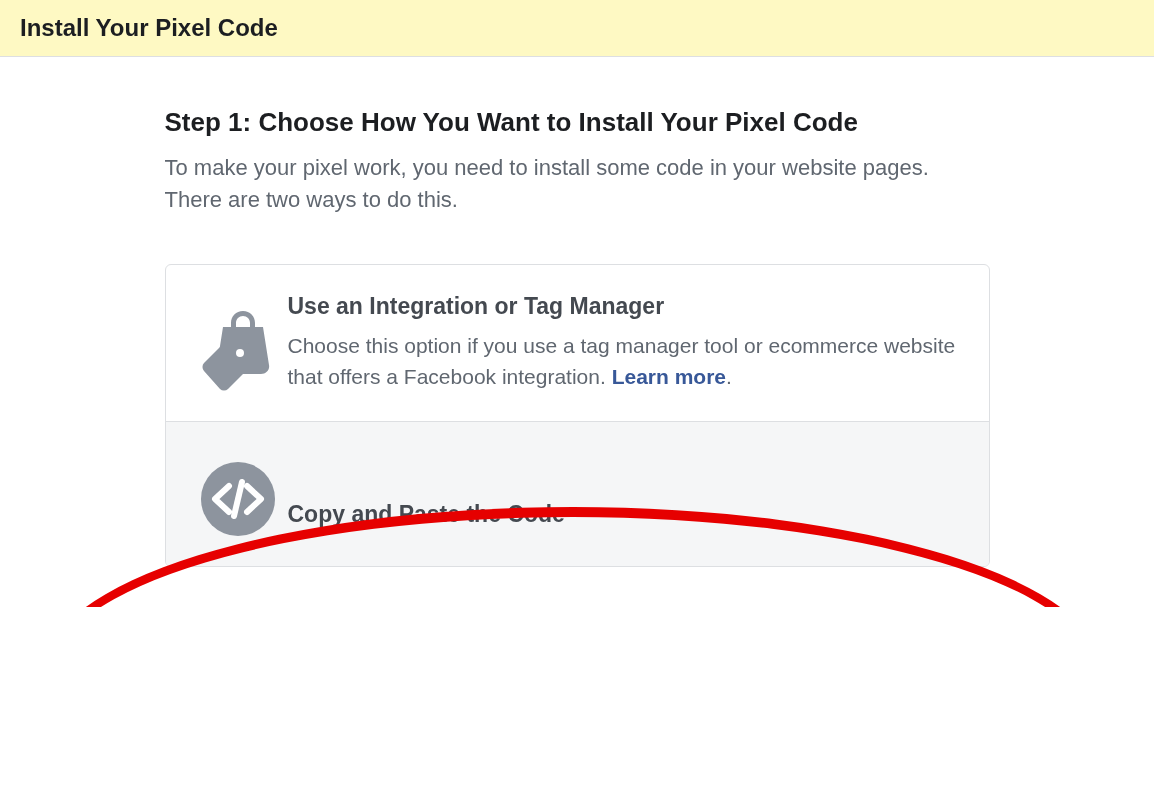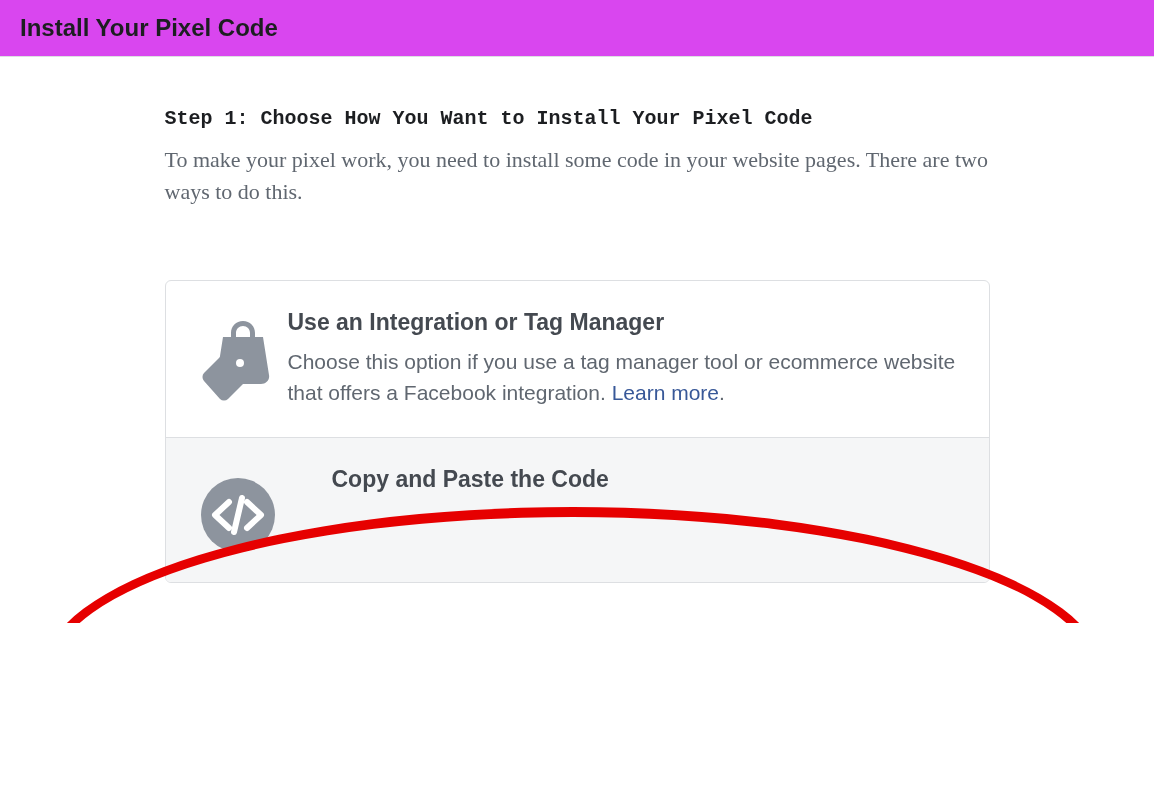--- a/index.html
+++ b/index.html
@@ -6,63 +6,61 @@
       box-sizing: border-box;
       margin: 0;
       padding: 0;
     }
     body {
       font-family: Helvetica, Arial, sans-serif;
       background: #fff;
       color: #1c1e21;
     }
     .header-bar {
-      background: #d946ef;
+      background: #fef9c3;
       padding: 14px 20px;
       border-bottom: 1px solid #dddfe2;
     }
     .header-title {
       font-size: 24px;
       font-weight: bold;
       color: #1c1e21;
     }
     .content-wrap {
       max-width: 825px;
       margin: 0 auto;
       padding: 50px 0 40px 0;
       position: relative;
     }
     .step-heading {
-      font-size: 20px;
+      font-size: 26px;
       font-weight: bold;
       color: #1c1e21;
       margin-bottom: 14px;
-      font-family: Liberation Mono, monospace;
     }
     .step-subtext {
       font-size: 22px;
       color: #606770;
       line-height: 1.45;
-      margin-bottom: 72px;
-      font-family: Liberation Serif, serif;
+      margin-bottom: 48px;
     }
     .options-box {
       border: 1px solid #dddfe2;
       border-radius: 6px;
       overflow: hidden;
       position: relative;
     }
     .option {
       display: flex;
       padding: 28px 31px 28px 22px;
       cursor: pointer;
+      align-items: flex-end;
     }
     .option + .option {
       border-top: 1px solid #dddfe2;
-      gap: 44px;
     }
     .option.highlighted {
       background: #f5f6f7;
     }
     .option-icon {
       width: 100px;
       flex: 0 0 100px;
       display: flex;
       align-items: flex-start;
       justify-content: center;
@@ -77,21 +75,21 @@
       color: #444950;
       margin-bottom: 10px;
     }
     .option-desc {
       font-size: 21px;
       color: #606770;
       line-height: 1.5;
     }
     .learn-more {
       color: #385898;
-      font-weight: normal;
+      font-weight: bold;
       cursor: pointer;
     }
     .learn-more + span.period {
       color: #606770;
     }
     .annotation-ellipse {
       position: absolute;
       border: 10px solid #e60000;
       border-radius: 50%;
       pointer-events: none;

